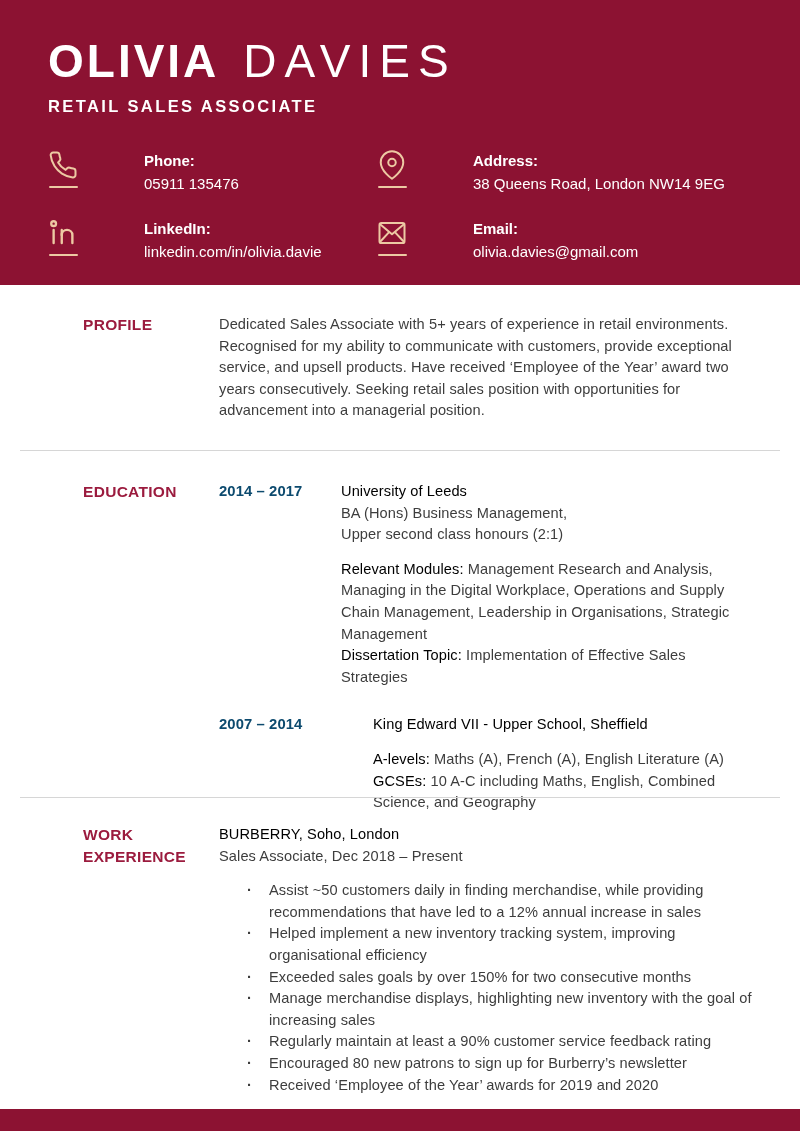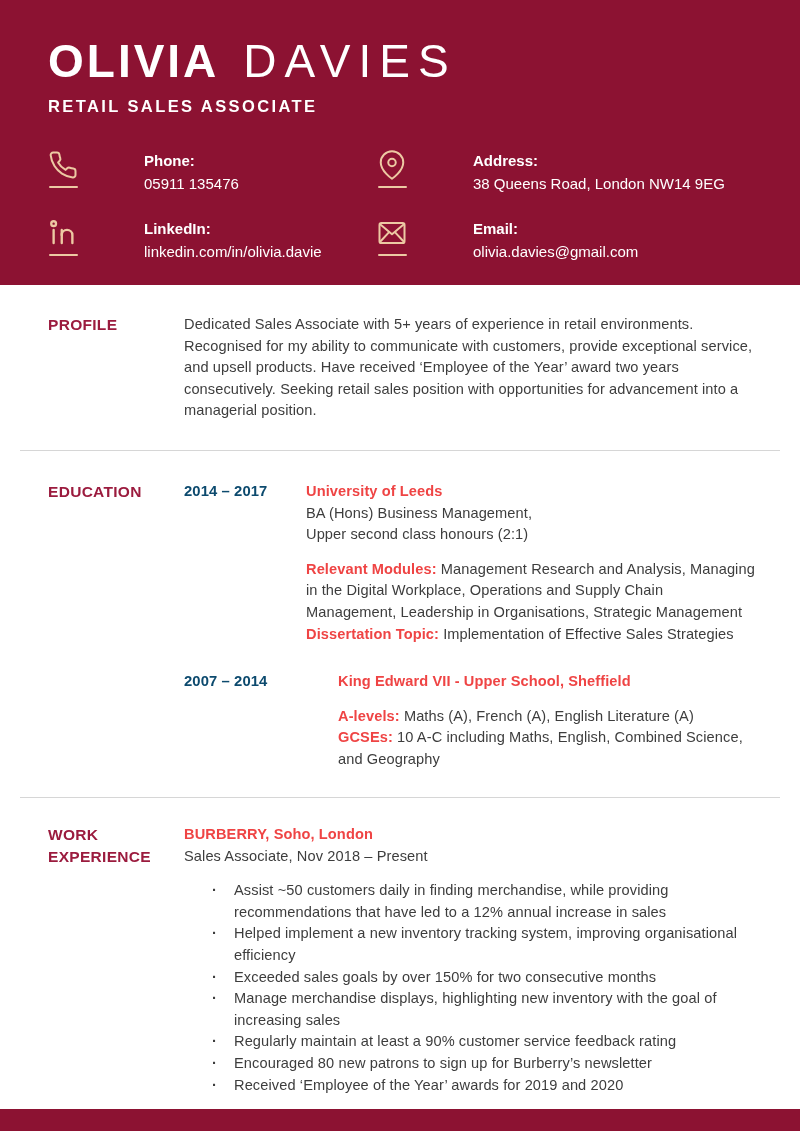--- a/index.html
+++ b/index.html
@@ -27,26 +27,26 @@
   .icon-wrap{width:30px;flex-shrink:0;margin-right:18px;display:flex;flex-direction:column;align-items:center;}
   .icon-wrap svg{display:block;}
   .icon-underline{width:29px;height:2px;background:#EDC9A3;border-radius:1px;margin-top:6px;}
   .contact-text{padding-top:1px;}
   .contact-label{font-size:15px;font-weight:700;line-height:20px;margin-bottom:3px;}
   .contact-value{font-size:15px;line-height:20px;}
   
   .section{position:absolute;left:48px;right:45px;display:flex;}
   .sec-heading{
     width:136px;flex-shrink:0;color:#9B1B3E;font-size:15.5px;font-weight:700;
-    letter-spacing:0.3px;line-height:22px;
+    letter-spacing:0.3px;line-height:22px;margin-left:35px;
   }
   .sec-body{flex:1;font-size:14.6px;line-height:21.6px;letter-spacing:0.1px;}
   .sec-body p{margin:0;}
   .divider{position:absolute;left:20px;right:20px;height:1px;background:#d6d6d6;}
-  b,.bold{color:#ef4444;font-weight:700;}
+  b,.bold{color:#000000;font-weight:400;}
   
   #profile{top:314px;}
   
   #education{top:481px;}
   .edu-entry{display:flex;}
   .edu-entry + .edu-entry{margin-top:26px;gap:32px;}
   .edu-date{width:122px;flex-shrink:0;font-weight:700;color:#0c4a6e;font-size:14.8px;line-height:21.6px;}
   .edu-detail{flex:1;}
   .gap-top{margin-top:13px !important;}
   
@@ -163,21 +163,21 @@
     </div>
   </div>
 </div>
 
 <div class="divider" style="top:797px;"></div>
 
 <div class="section" id="work">
   <div class="sec-heading">WORK EXPERIENCE</div>
   <div class="sec-body">
     <p class="bold">BURBERRY, Soho, London</p>
-    <p>Sales Associate, Nov 2018 – Present</p>
+    <p>Sales Associate, Dec 2018 – Present</p>
     <ul class="bullets">
       <li>Assist ~50 customers daily in finding merchandise, while providing recommendations that have led to a 12% annual increase in sales</li>
       <li>Helped implement a new inventory tracking system, improving organisational efficiency</li>
       <li>Exceeded sales goals by over 150% for two consecutive months</li>
       <li>Manage merchandise displays, highlighting new inventory with the goal of increasing sales</li>
       <li>Regularly maintain at least a 90% customer service feedback rating</li>
       <li>Encouraged 80 new patrons to sign up for Burberry’s newsletter</li>
       <li>Received ‘Employee of the Year’ awards for 2019 and 2020</li>
     </ul>
   </div>

